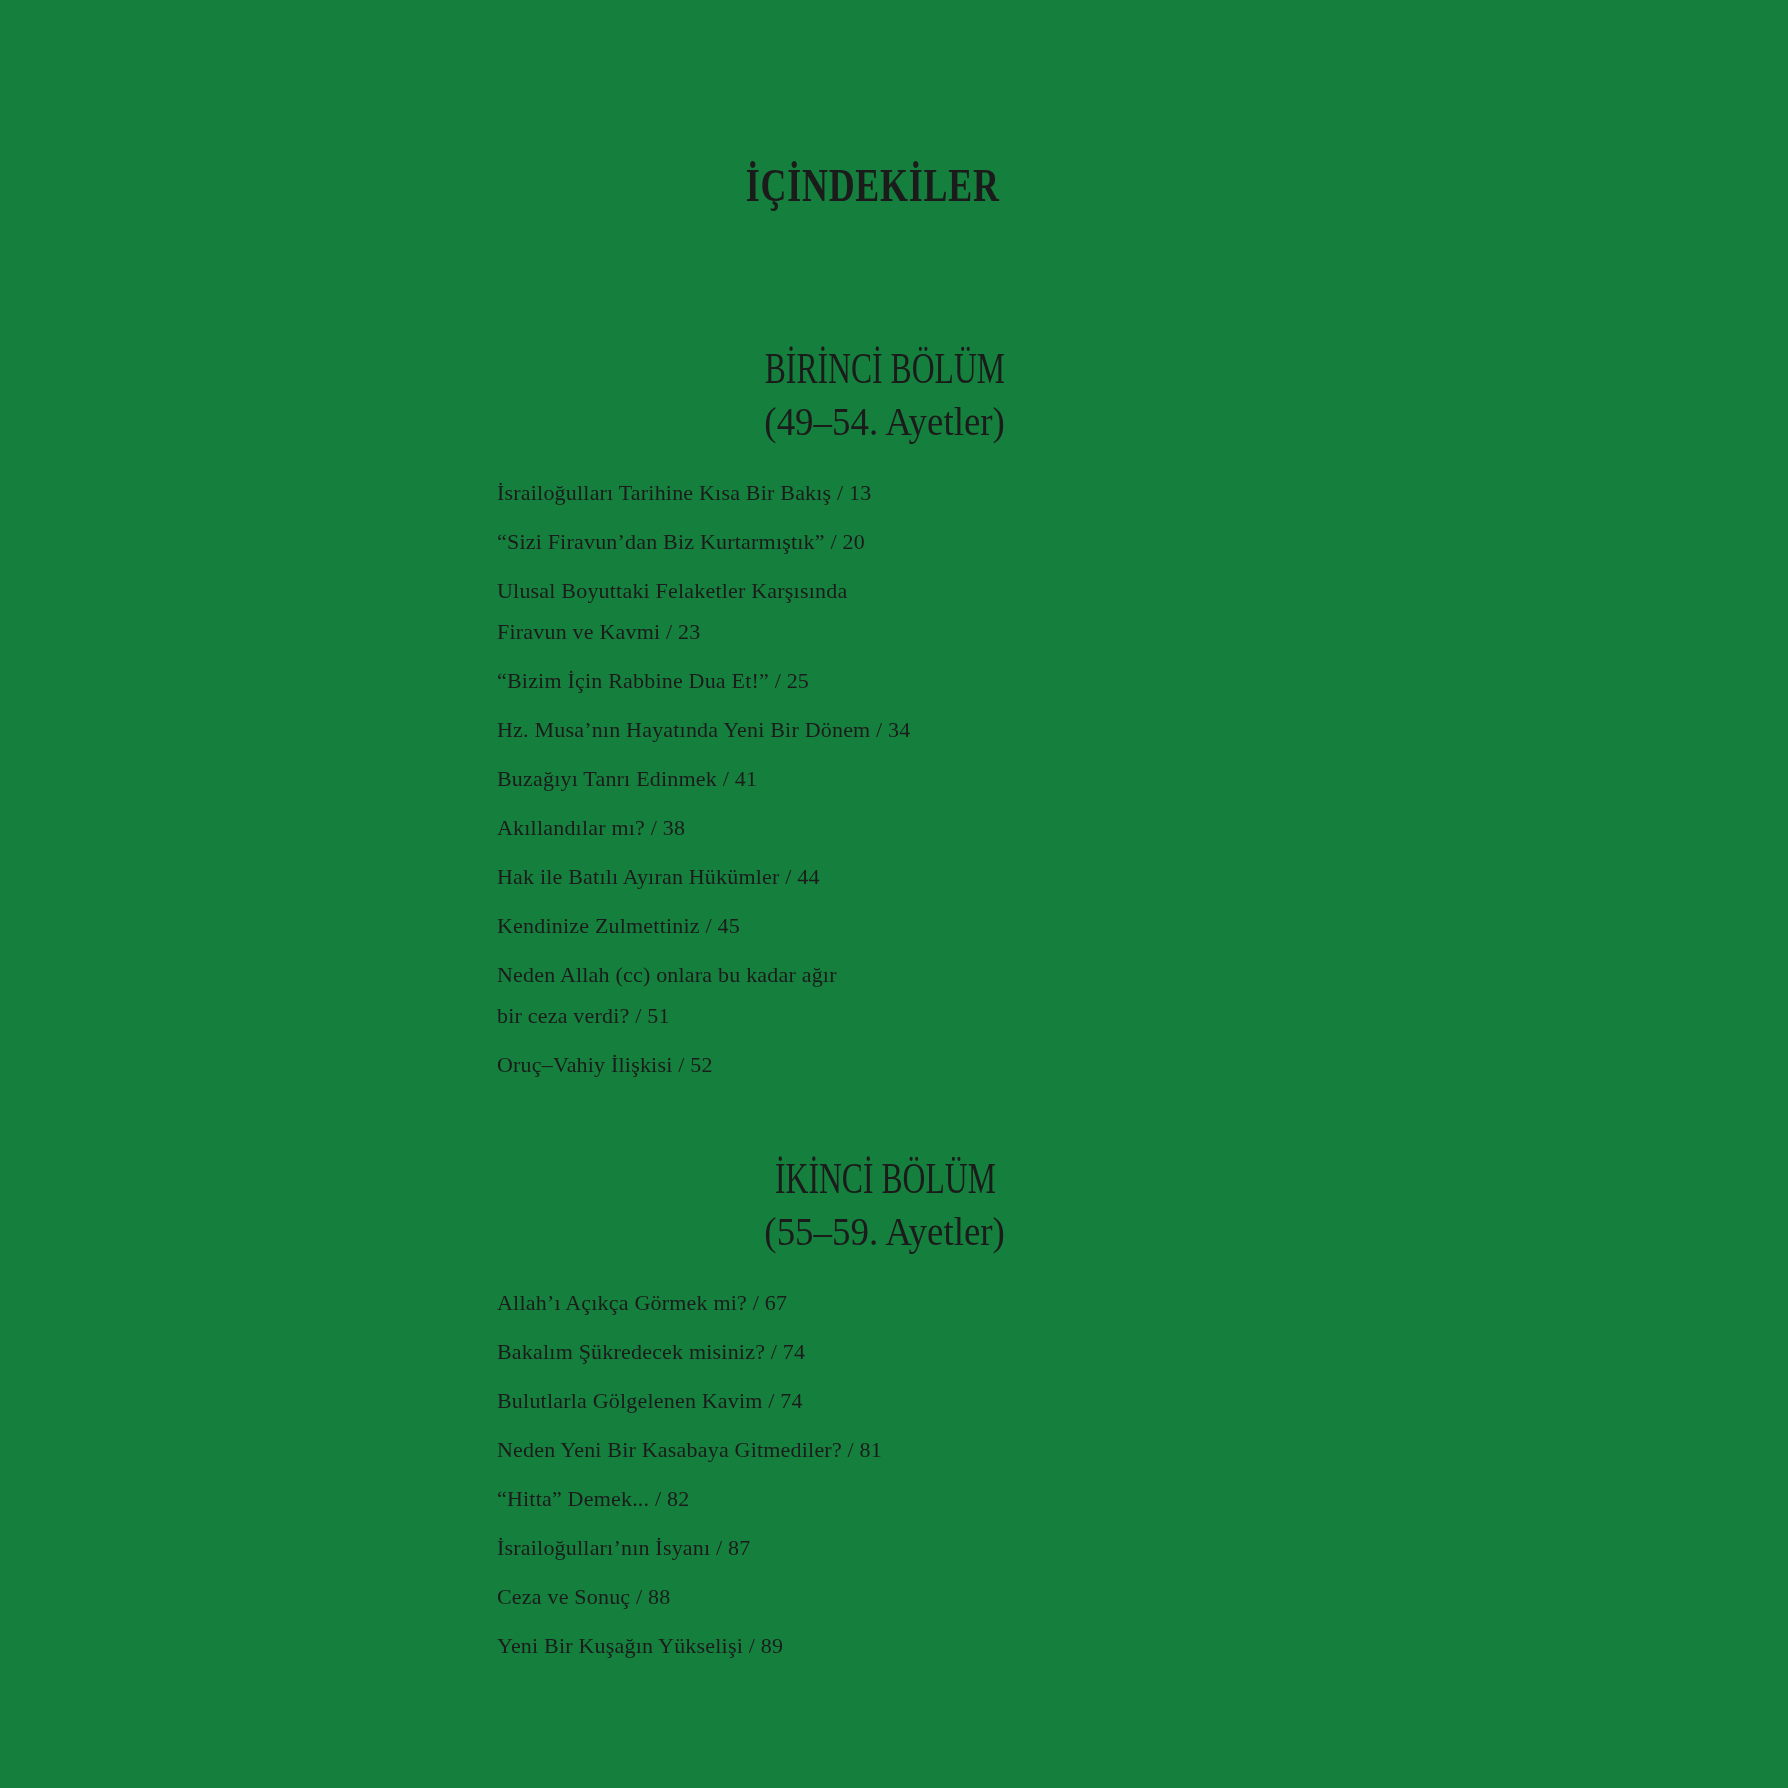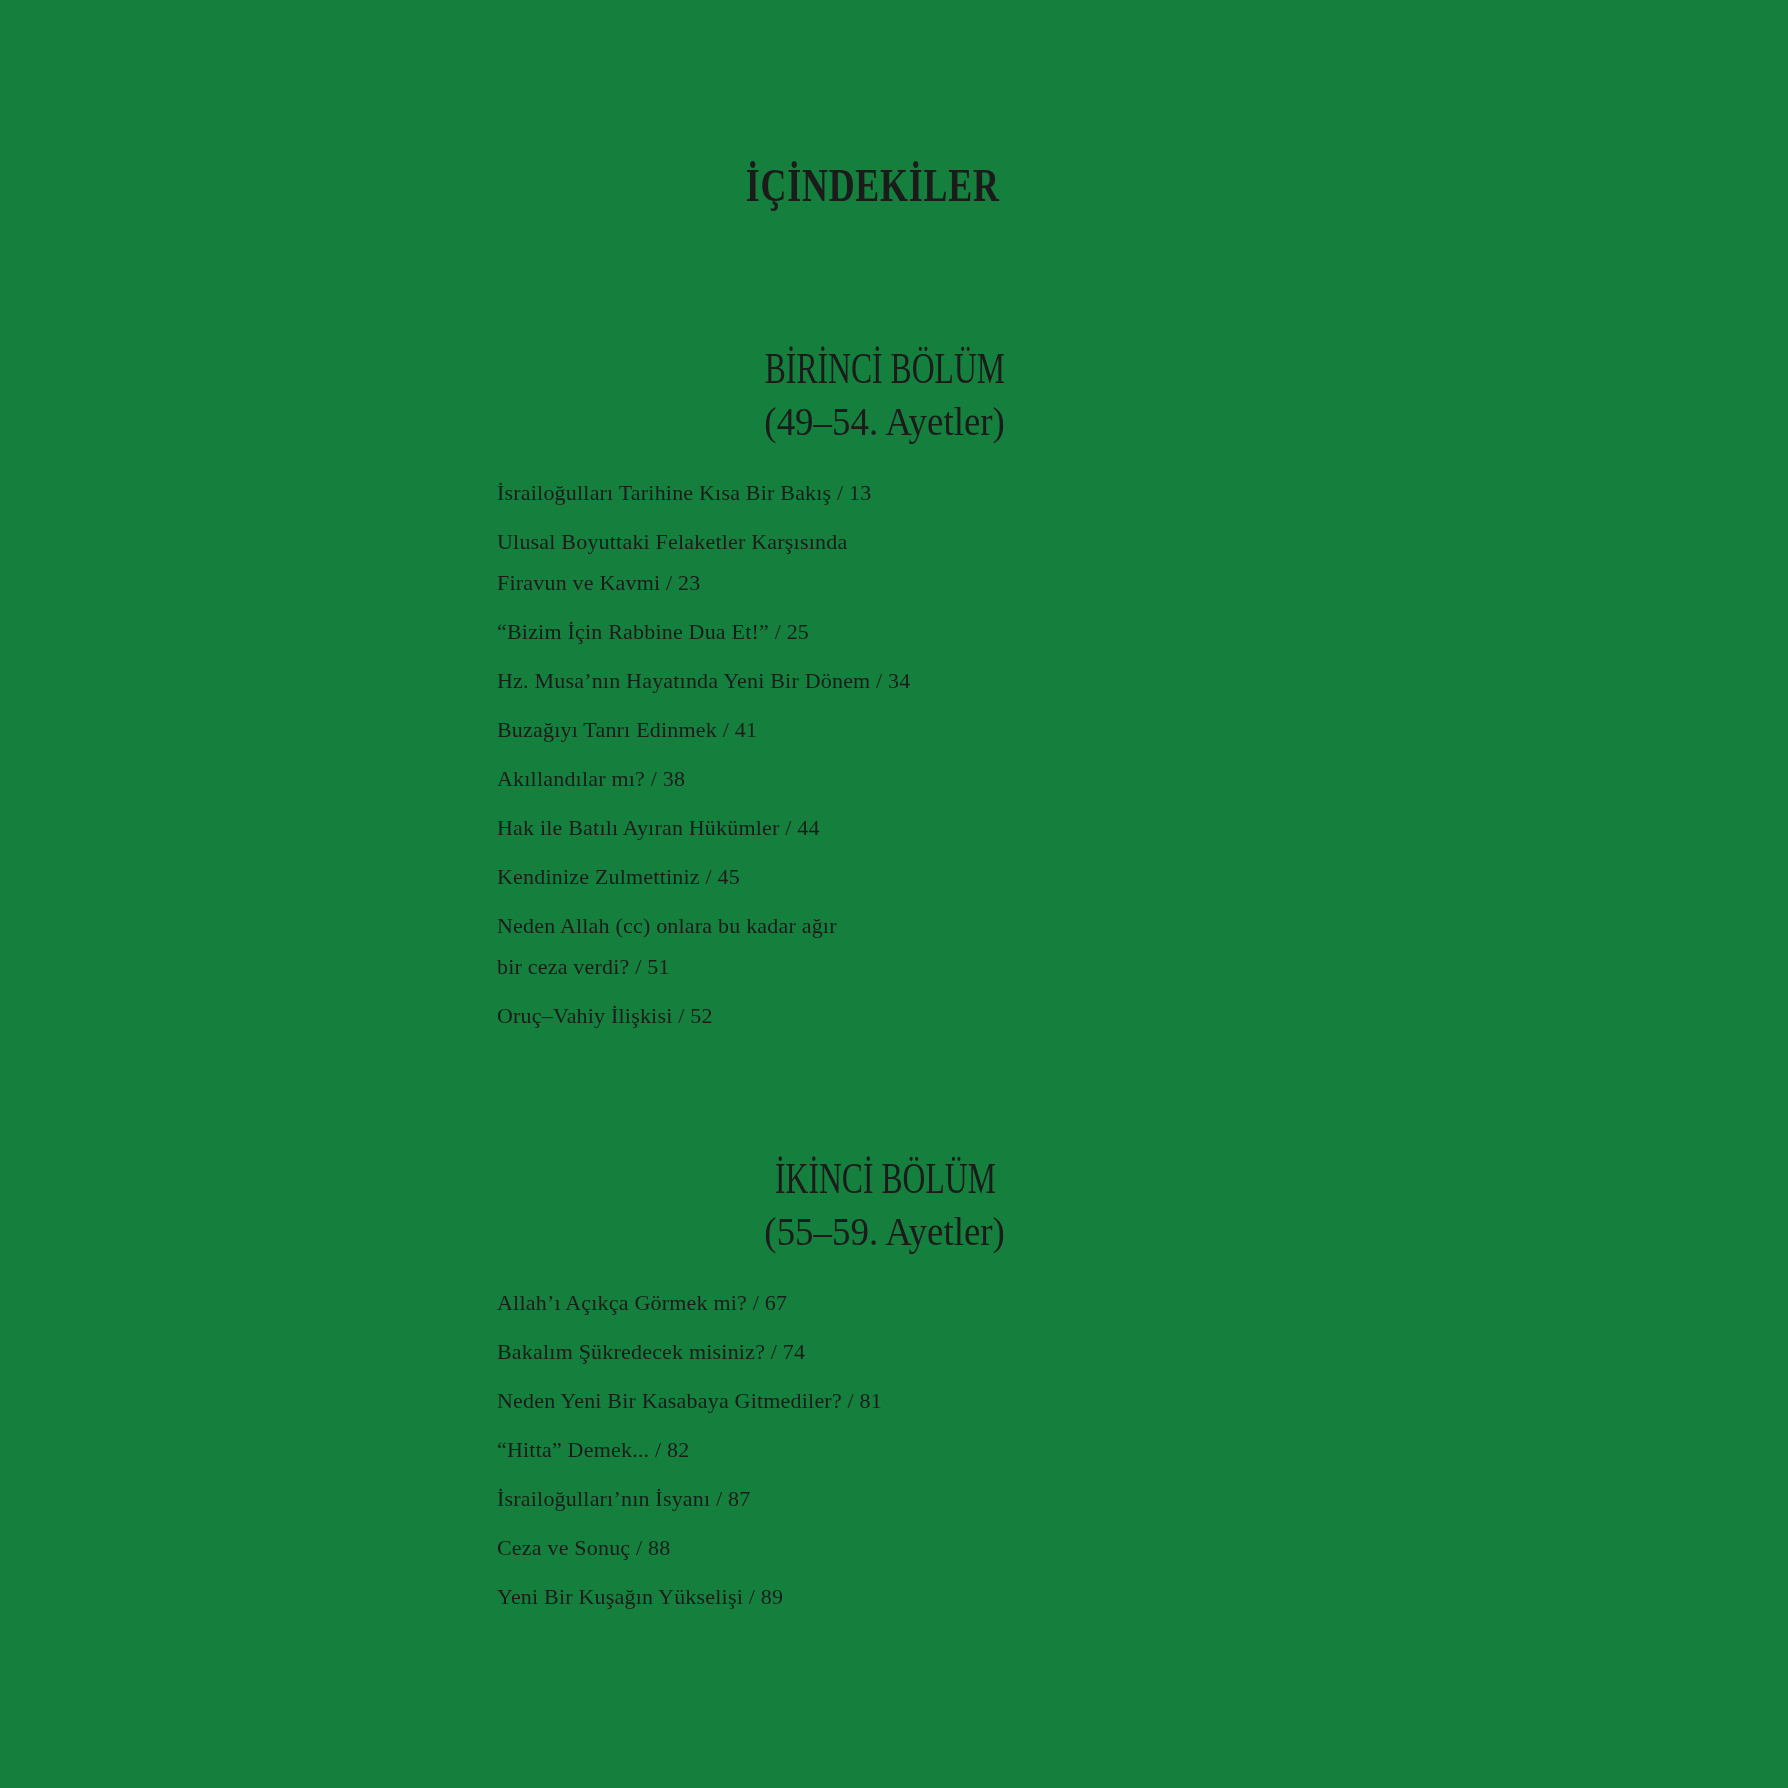--- a/index.html
+++ b/index.html
@@ -76,20 +76,21 @@
   <div id="sections-root">
   <section class="toc-section sec-0">
     <div class="sec-head-row">
       <span class="sec-head">BİRİNCİ BÖLÜM</span>
     </div>
     <div class="sec-sub-row">
       <span class="sec-sub">(49–54. Ayetler)</span>
     </div>
     <div class="items">
           <div class="toc-item">İsrailoğulları Tarihine Kısa Bir Bakış / 13</div>
+          <div class="toc-item">“Sizi Firavun’dan Biz Kurtarmıştık” / 20</div>
           <div class="toc-item">Ulusal Boyuttaki Felaketler Karşısında
 Firavun ve Kavmi / 23</div>
           <div class="toc-item">“Bizim İçin Rabbine Dua Et!” / 25</div>
           <div class="toc-item">Hz. Musa’nın Hayatında Yeni Bir Dönem / 34</div>
           <div class="toc-item">Buzağıyı Tanrı Edinmek / 41</div>
           <div class="toc-item">Akıllandılar mı? / 38</div>
           <div class="toc-item">Hak ile Batılı Ayıran Hükümler / 44</div>
           <div class="toc-item">Kendinize Zulmettiniz / 45</div>
           <div class="toc-item">Neden Allah (cc) onlara bu kadar ağır
 bir ceza verdi? / 51</div>
@@ -100,20 +101,21 @@
   <section class="toc-section sec-1">
     <div class="sec-head-row">
       <span class="sec-head">İKİNCİ BÖLÜM</span>
     </div>
     <div class="sec-sub-row">
       <span class="sec-sub">(55–59. Ayetler)</span>
     </div>
     <div class="items">
           <div class="toc-item">Allah’ı Açıkça Görmek mi? / 67</div>
           <div class="toc-item">Bakalım Şükredecek misiniz? / 74</div>
+          <div class="toc-item">Bulutlarla Gölgelenen Kavim / 74</div>
           <div class="toc-item">Neden Yeni Bir Kasabaya Gitmediler? / 81</div>
           <div class="toc-item">“Hitta” Demek... / 82</div>
           <div class="toc-item">İsrailoğulları’nın İsyanı / 87</div>
           <div class="toc-item">Ceza ve Sonuç / 88</div>
           <div class="toc-item">Yeni Bir Kuşağın Yükselişi / 89</div>
         </div>
   </section>
 </div>
 </div>
 

